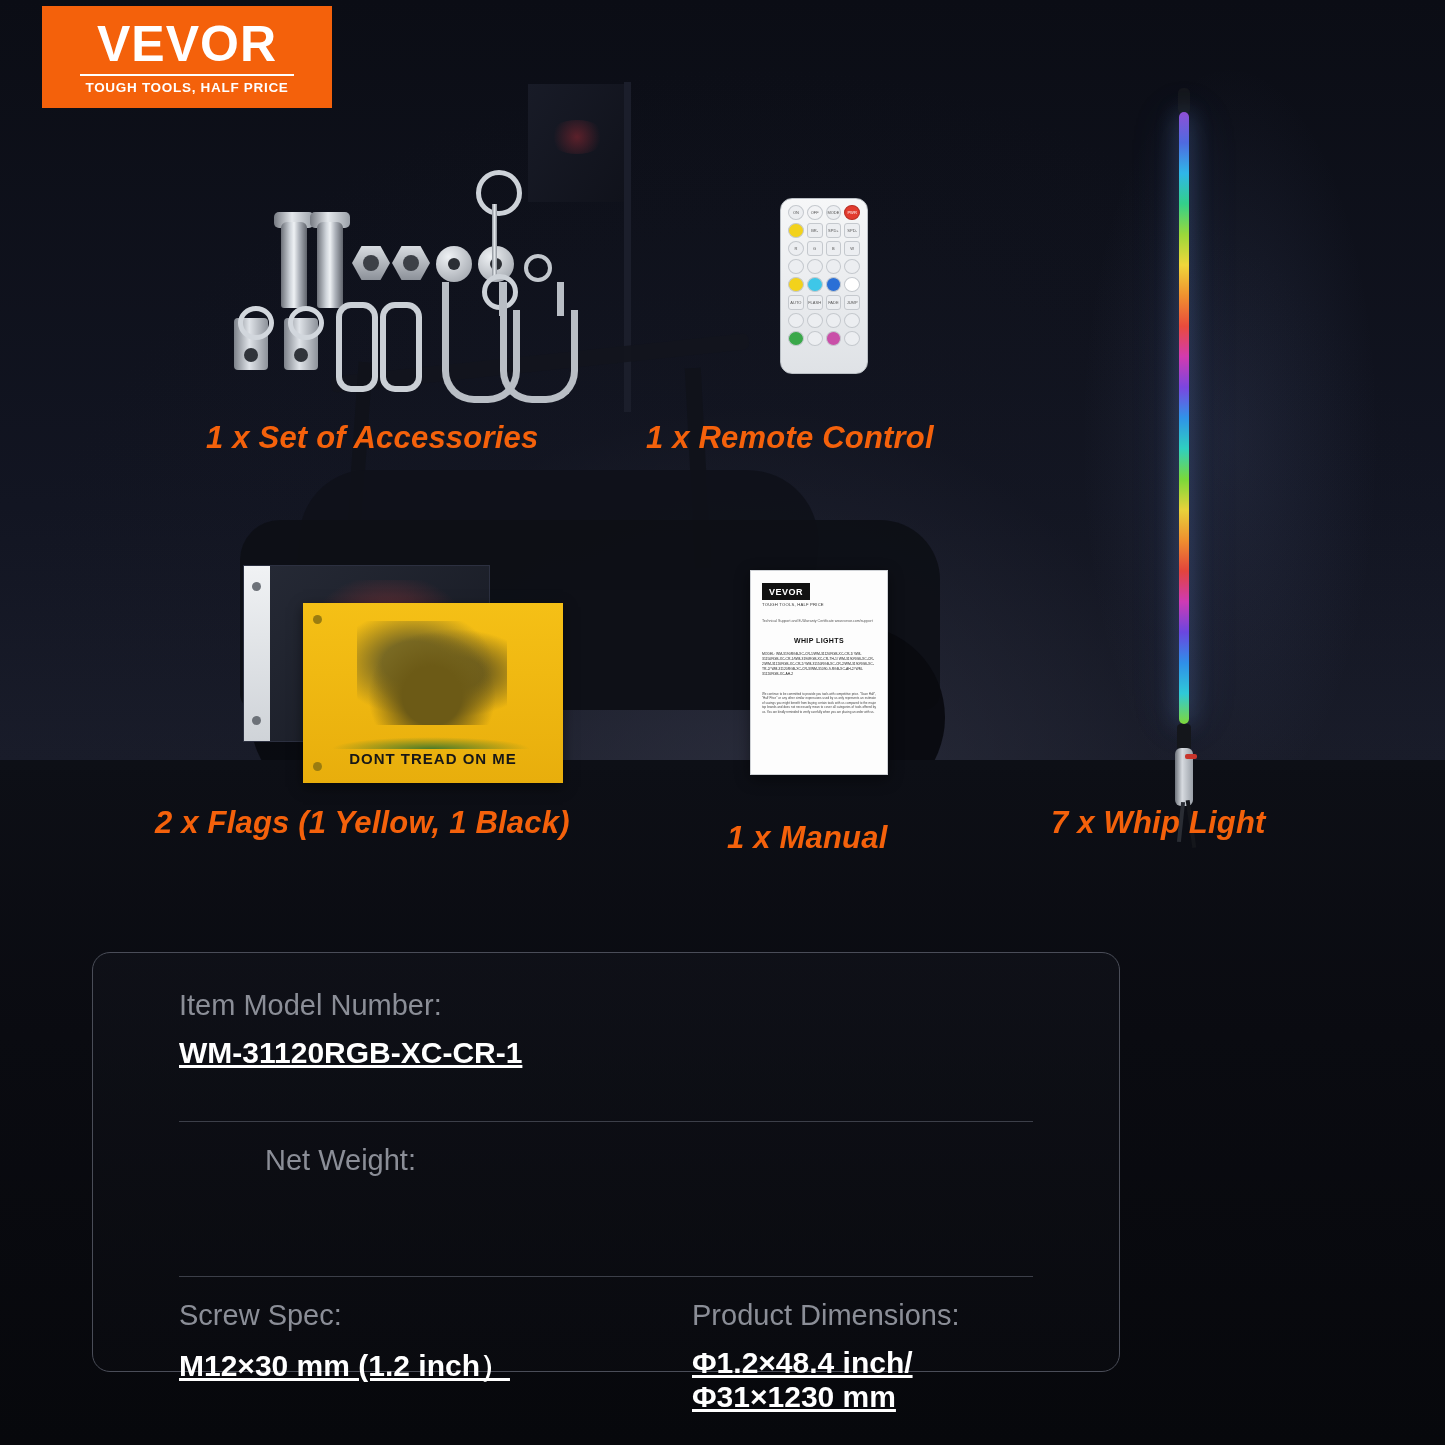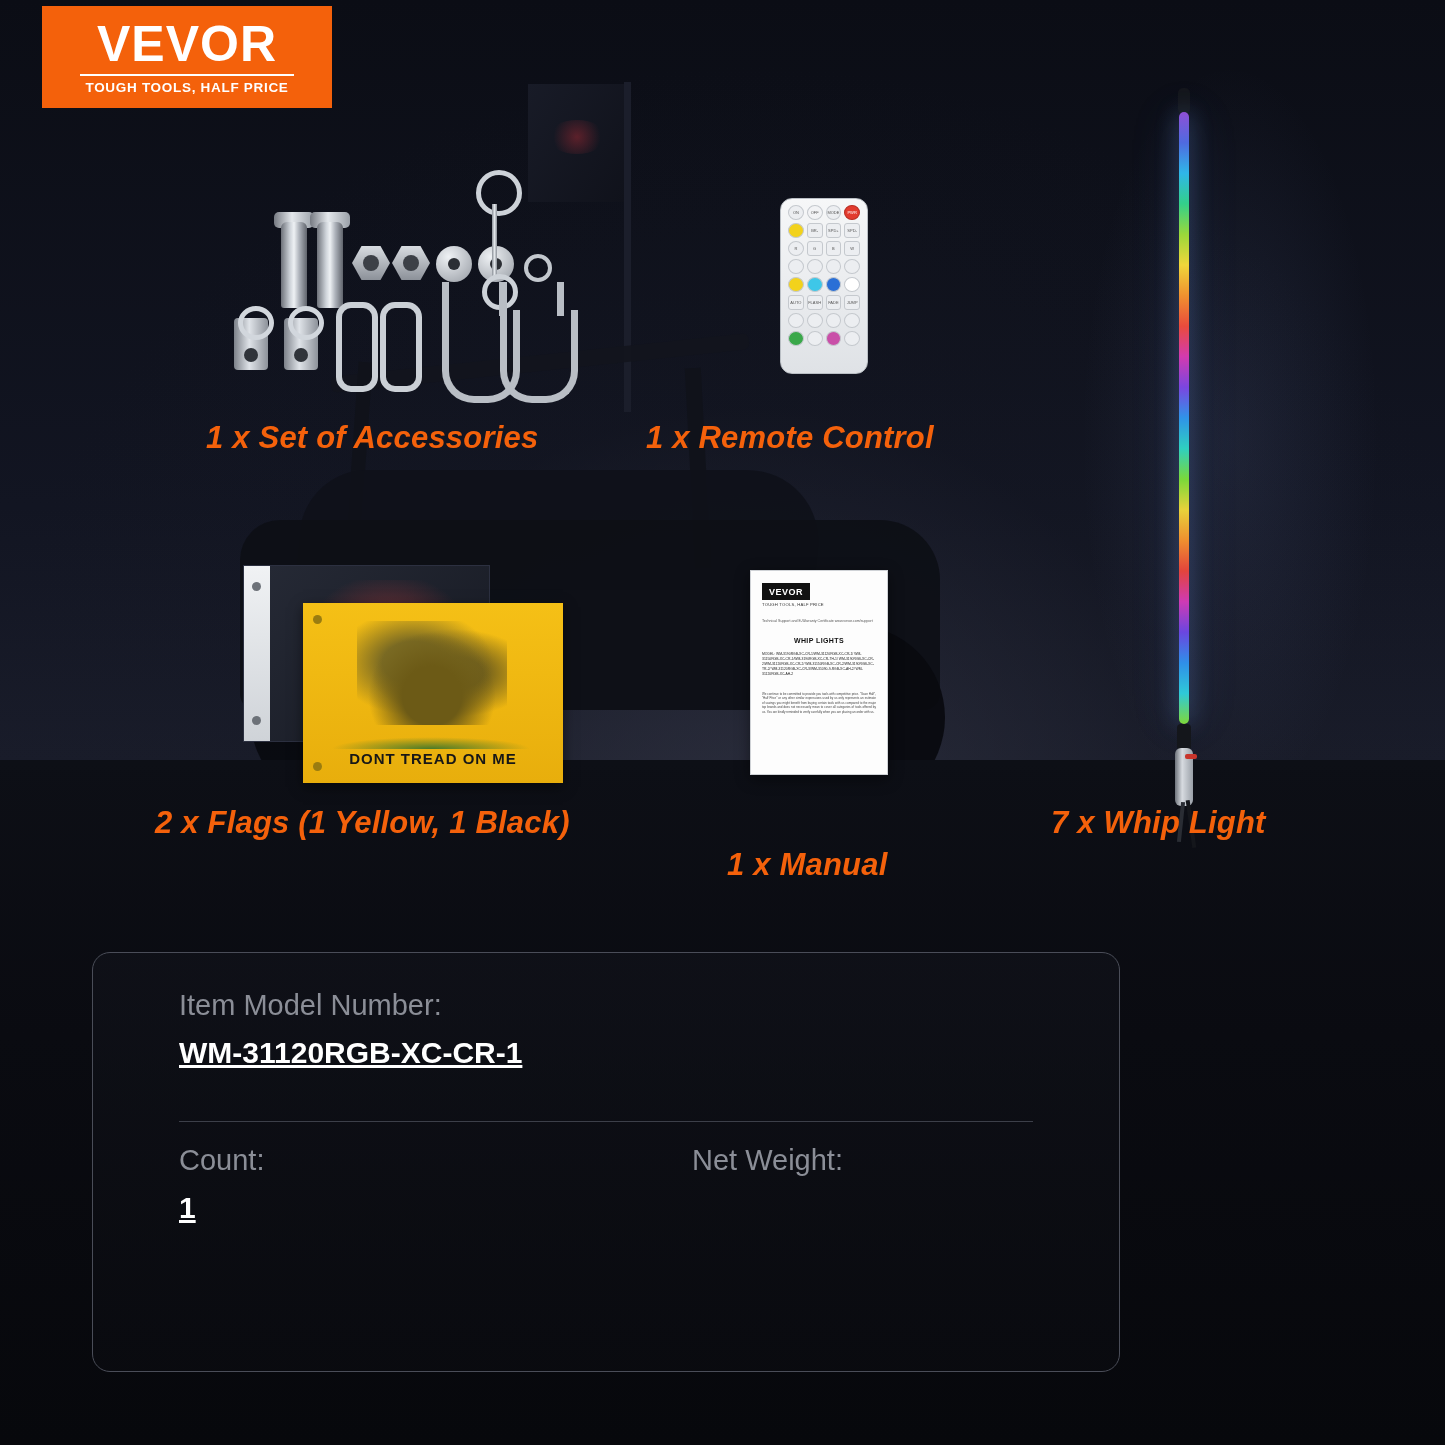--- a/index.html
+++ b/index.html
@@ -79,21 +79,21 @@
   .logo-tag{color:#fff;font-size:13.5px;letter-spacing:.7px;font-weight:bold;}
 
   
   .caption{
     position:absolute;color:#f4610b;font-weight:bold;font-style:italic;
     font-size:31px;white-space:nowrap;letter-spacing:.2px;
   }
   .cap-acc{left:206px;top:420px;}
   .cap-rem{left:646px;top:420px;}
   .cap-flag{left:155px;top:805px;}
-  .cap-man{left:727px;top:847px;}
+  .cap-man{left:727px;top:820px;}
   .cap-whip{left:1051px;top:805px;}
 
   
   .acc{position:absolute;left:200px;top:160px;width:400px;height:240px;}
   .bolt{position:absolute;width:26px;height:86px;border-radius:6px 6px 3px 3px;
     background:linear-gradient(90deg,#6d7179,#cfd4da 35%,#eef1f4 50%,#aeb3bb 70%,#60646c);}
   .bolt-head{position:absolute;width:40px;height:16px;border-radius:5px;
     background:linear-gradient(90deg,#767a82,#e4e8ec 45%,#9aa0a8);}
   .nut{position:absolute;width:38px;height:34px;
     background:linear-gradient(180deg,#d8dce1,#8c9199);
@@ -372,23 +372,29 @@
 <div class="spec">
 
   <div class="spec-row">
     <div class="spec-cell">
       <div class="spec-label">Item Model Number:</div>
       <div class="spec-value">WM-31120RGB-XC-CR-1</div>
     </div>
   </div>
 
   <div class="spec-row">
-    <div class="spec-cell">
-      <div class="spec-label">Count:</div>
-      <div class="spec-value">1</div>
-    </div>
     <div class="spec-cell right">
       <div class="spec-label">Net Weight:</div>
     </div>
   </div>
 
+  <div class="spec-row">
+    <div class="spec-cell">
+      <div class="spec-label">Screw Spec:</div>
+      <div class="spec-value">M12×30 mm (1.2 inch）</div>
+    </div>
+    <div class="spec-cell right">
+      <div class="spec-label">Product Dimensions:</div>
+      <div class="spec-value">Φ1.2×48.4 inch/Φ31×1230 mm</div>
+    </div>
+  </div>
 
 </div>
 
 </body></html>

